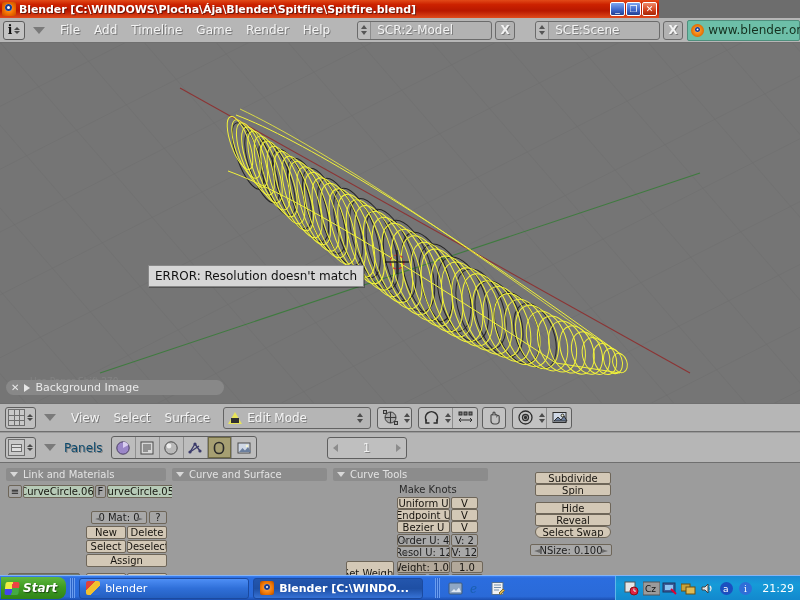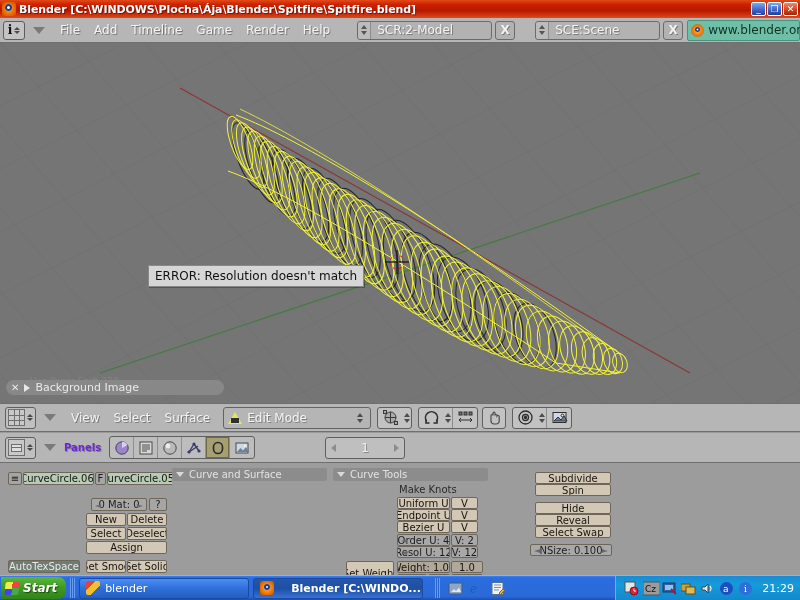--- a/index.html
+++ b/index.html
@@ -7,21 +7,21 @@
     margin: 0; padding: 0;
     width: 800px; height: 600px;
     overflow: hidden;
     font-family: "DejaVu Sans", "Liberation Sans", sans-serif;
     background: #6d6d6d;
   }
   #app { position: relative; width: 800px; height: 600px; }
 
   
   .titlebar {
-    position: absolute; left: 0; top: 0; width: 800px; height: 18px;
+    position: absolute; left: 0; top: 0; width: 659px; height: 18px;
     background: linear-gradient(to bottom, #e24a18 0%, #cc2200 25%, #b81800 60%, #e04a1c 100%);
     display: flex; align-items: center;
   }
   .titlebar-icon {
     width: 14px; height: 14px; margin-left: 2px; margin-right: 3px;
     border-radius: 2px;
     background: radial-gradient(circle at 50% 50%, #ffffff 0%, #ffffff 18%, #ff8c1a 22%, #ef6c00 55%, #c24a00 100%);
     position: relative; flex: none;
   }
   .titlebar-icon::after{
@@ -190,21 +190,21 @@
 
   
   .panels-header {
     position: absolute; left:0; top: 415px; width: 800px; height: 30px;
     background: #b6b6b6; border-bottom: 1px solid #6f6f6f;
     display: flex; align-items: center; padding-left: 5px;
   }
   .twolines { width:17px;height:17px;border:1px solid #6f6f6f;background:#c9c9c9;position:relative;}
   .twolines::before{content:"";position:absolute;left:2px;right:2px;top:4px;height:3px;border:1px solid #6f6f6f;background:#dedede;}
   .twolines::after{content:"";position:absolute;left:2px;right:2px;bottom:3px;height:3px;border:1px solid #6f6f6f;background:#dedede;}
-  .panels-label{color:#6d28d9;font-size:10px;text-shadow:1px 1px 0 rgba(0,0,0,.3);margin-right:8px;font-weight:bold;}
+  .panels-label{color:#0c4a6e;font-size:12px;text-shadow:1px 1px 0 rgba(0,0,0,.3);margin-right:8px;}
   .pnl-icons{display:flex;align-items:center;height:23px;background:#bdbdbd;border:1px solid #5f5f5f;border-radius:3px;}
   .pnl-icons .cell{width:24px;height:21px;display:flex;align-items:center;justify-content:center;border-right:1px solid #8f8f8f;}
   .pnl-icons .cell:last-child{border-right:none;}
   .pnl-icons .cell.active{background:#a69f72;box-shadow: inset 0 0 0 1px #6f6a44;}
   .page-field{
     height:22px;min-width:80px;background:#bfbfbf;border:1px solid #5f5f5f;border-radius:3px;
     display:flex;align-items:center;justify-content:space-between;margin-left:70px;padding:0 5px;
   }
   .page-field .arl{width:0;height:0;border-top:4px solid transparent;border-bottom:4px solid transparent;border-right:5px solid #8c8c8c;}
   .page-field .arr{width:0;height:0;border-top:4px solid transparent;border-bottom:4px solid transparent;border-left:5px solid #8c8c8c;}
@@ -264,21 +264,21 @@
   .tb-sep { width: 5px; height: 20px; margin-left:4px;
     background: repeating-linear-gradient(to right,#6a9df0 0 1px,#2a62c8 1px 2px); }
   .task-btn {
     height: 21px; margin-left: 4px; padding: 0 6px;
     background: linear-gradient(to bottom,#4d8ef5,#2f6fd8 50%,#245fc0);
     border: 1px solid #1b4aa0; border-radius: 3px;
     display: flex; align-items: center; gap: 5px;
     color: #fff; font-size: 11px; white-space: nowrap; overflow: hidden;
   }
   .task-btn.active { background: linear-gradient(to bottom,#2356ad,#1e4fa4 50%,#3672d6); }
-  .task-btn.active .lbl{font-weight:bold;margin-left:12px;}
+  .task-btn.active .lbl{font-weight:bold;}
   .mini-ico {
     width: 14px; height: 14px; flex: none; border-radius: 2px;
     background: linear-gradient(135deg,#e2413c 0 33%,#f2c02e 33% 66%,#2f6ad0 66% 100%);
   }
   .mini-ico.blnd {
     background: radial-gradient(circle at 50% 50%, #ffffff 0 16%, #ff9c2f 20%, #e96f00 65%, #a64a00 100%);
   }
   .mini-ico.blnd::after{content:"";display:block;margin:3px 0 0 4px;width:6px;height:6px;border-radius:50%;background:#fff;box-shadow: inset 0 0 0 2px #1b3c8c;}
   .tray {
     margin-left: auto; height: 25px; display: flex; align-items: center; gap: 4px;
@@ -611,20 +611,24 @@
       <div class="page-field">
         <span class="arl"></span>
         <span class="num">1</span>
         <span class="arr"></span>
       </div>
     </div>
 
     <div class="buttons-area">
 
       <div class="bpanel" style="left:6px; width:160px; height:100px;">
+        <div class="bpanel-title">
+          <span class="tri"></span>
+          <span class="t">Link and Materials</span>
+        </div>
         <div class="bpanel-body" style="height:86px">
           <div class="bbtn grey" style="left:2px;  top:4px;  width:14px; height:13px;">≡</div>
           <div class="bbtn field" style="left:17px; top:4px;  width:71px; height:13px;">:CurveCircle.062</div>
           <div class="bbtn grey" style="left:89px; top:4px;  width:11px; height:13px;">F</div>
           <div class="bbtn field" style="left:101px;top:4px;  width:67px; height:13px;">CurveCircle.059</div>
 
           <div class="bbtn num" style="left:85px; top:30px; width:56px; height:13px;">
             <span class="dotl">◄</span>
               <span>0 Mat: 0</span>
               <span class="dotr">►</span>
@@ -688,21 +692,21 @@
           <div class="bbtn nmfield" style="left:118px;top:93px; width:32px; height:12px;">sqrt(0.</div>
         </div>
       </div>
 
       <div class="bpanel" style="left:494px; width:155px; height:100px;">
         <div class="bpanel-body" style="height:69px">
           <div class="bbtn" style="left:41px; top:4px;  width:76px; height:12px;">Subdivide</div>
           <div class="bbtn" style="left:41px; top:16px; width:76px; height:12px;">Spin</div>
           <div class="bbtn" style="left:41px; top:34px; width:76px; height:12px;">Hide</div>
           <div class="bbtn" style="left:41px; top:46px; width:76px; height:12px;">Reveal</div>
-          <div class="bbtn" style="left:41px; top:58px; width:76px; height:12px;">Select Swap</div>
+          <div class="bbtn" style="left:41px; top:58px; width:76px; height:12px;border-radius:6px;">Select Swap</div>
           <div class="bbtn num" style="left:36px; top:76px; width:82px; height:12px;">
             <span class="dotl">◄</span>
               <span>NSize: 0.100</span>
               <span class="dotr">►</span>
           </div>
         </div>
       </div>
 
     </div>
   </div>

